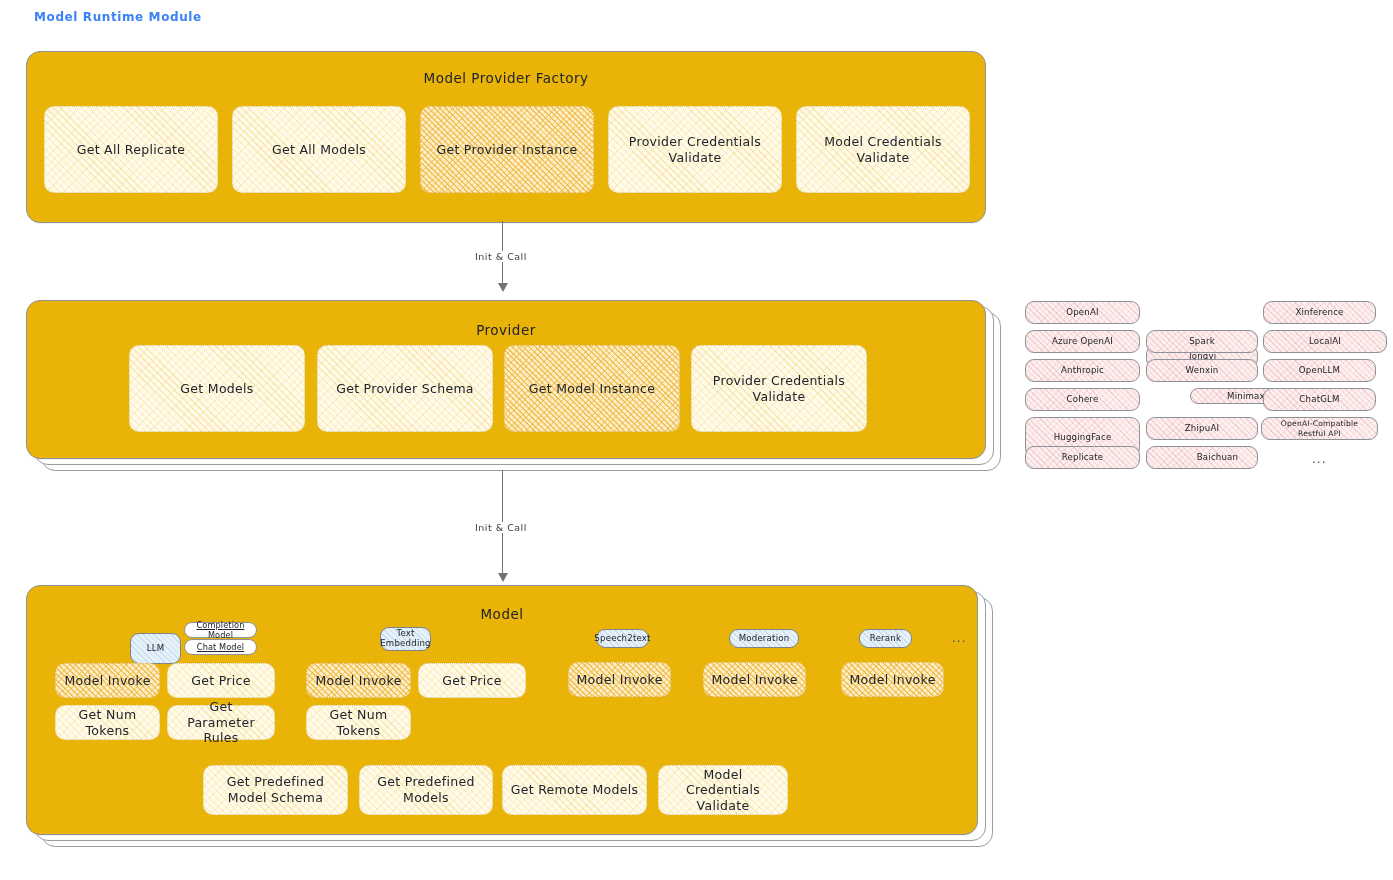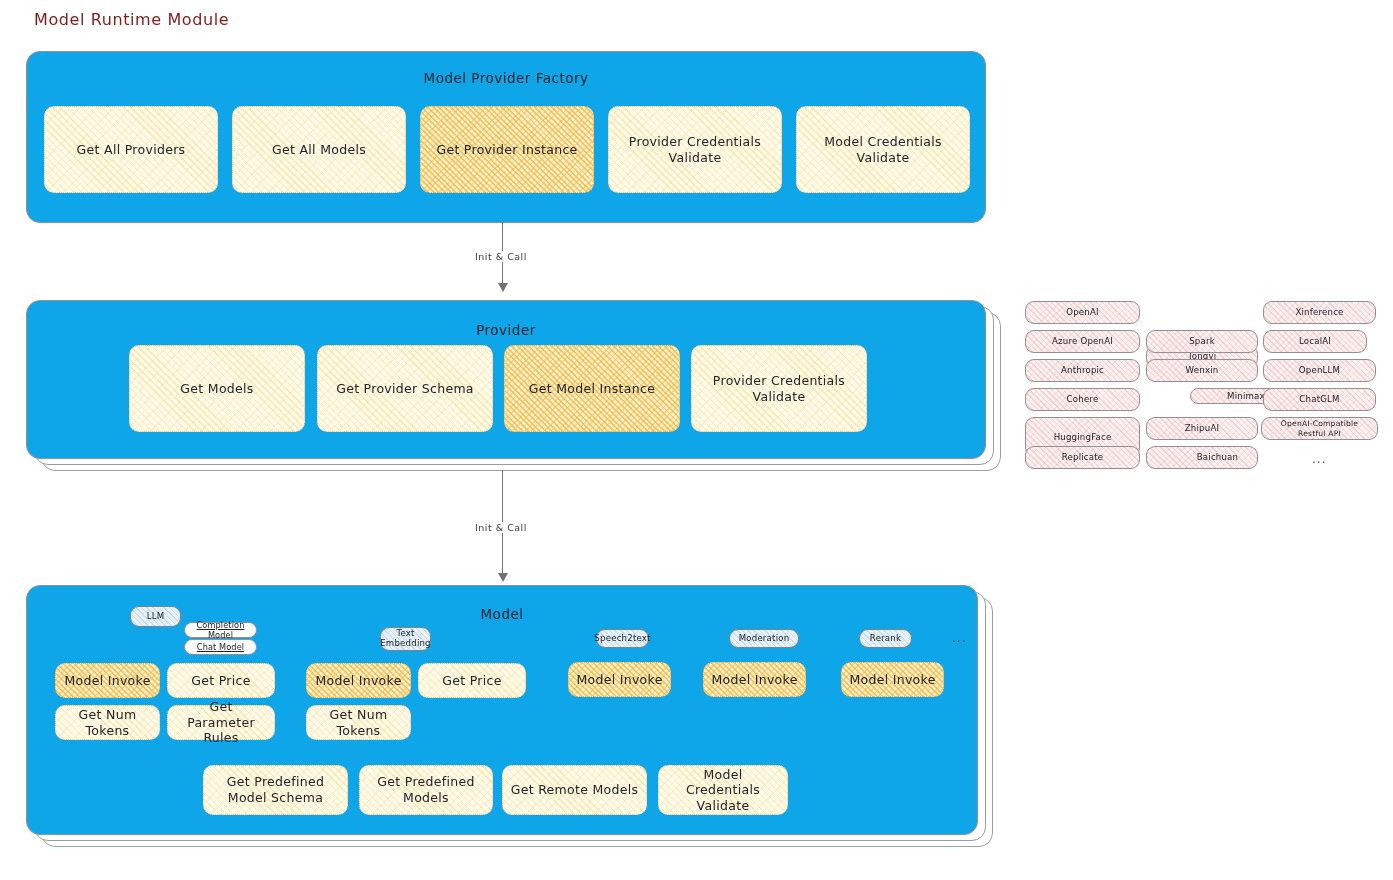--- a/index.html
+++ b/index.html
@@ -7,27 +7,27 @@
     width:1393px;height:880px;background:#ffffff;
     font-family:"DejaVu Sans",sans-serif;
     position:relative;overflow:hidden;
     color:#1f2329;
   }
   .hand{font-family:"DejaVu Sans",sans-serif;letter-spacing:.4px;}
 
   
   #page-title{
     position:absolute;left:34px;top:10px;
-    font-size:16px;font-weight:400;color:#7f1d1d;letter-spacing:.6px;
+    font-size:12px;font-weight:700;color:#3b82f6;letter-spacing:.6px;
   }
 
   
   .panel{
     position:absolute;
-    background:#0ea5e9;
+    background:#eab308;
     border:1.3px solid #8e9197;
     border-radius:14px;
     box-shadow:0 1px 0 rgba(0,0,0,.05);
   }
   .panel-title{
     position:absolute;left:0;right:0;text-align:center;
     font-size:13.5px;color:#20242b;letter-spacing:.5px;
   }
   
   .stack{
@@ -106,21 +106,21 @@
 </head>
 <body>
 
 <div id="page-title" class="hand">Model Runtime Module</div>
 
 <div class="panel" style="left:26px;top:51px;width:958px;height:170px;">
   <div class="panel-title hand" style="top:18px;">Model Provider Factory</div>
 </div>
 
 <div class="node fill-light hand" style="left:44px;top:106px;width:174px;height:87px;">
-  <span>Get All Providers</span>
+  <span>Get All Replicate</span>
 </div>
 <div class="node fill-light hand" style="left:232px;top:106px;width:174px;height:87px;">
   <span>Get All Models</span>
 </div>
 <div class="node fill-strong hand" style="left:420px;top:106px;width:174px;height:87px;">
   <span>Get Provider Instance</span>
 </div>
 <div class="node fill-light hand" style="left:608px;top:106px;width:174px;height:87px;">
   <span>Provider Credentials Validate</span>
 </div>
@@ -185,21 +185,21 @@
 <div class="node fill-pink hand" style="left:1146px;top:417px;width:112px;height:23px;">
     <span>ZhipuAI</span>
   </div>
 <div class="node fill-pink hand" style="left:1146px;top:446px;width:112px;height:23px;padding-left:37px;">
     <span>Baichuan</span>
   </div>
 
 <div class="node fill-pink hand" style="left:1263px;top:301px;width:113px;height:23px;">
     <span>Xinference</span>
   </div>
-<div class="node fill-pink hand" style="left:1263px;top:330px;width:104px;height:23px;justify-content:center;">
+<div class="node fill-pink hand" style="left:1263px;top:330px;width:124px;height:23px;justify-content:center;">
     <span>LocalAI</span>
   </div>
 <div class="node fill-pink hand" style="left:1263px;top:359px;width:113px;height:23px;">
     <span>OpenLLM</span>
   </div>
 <div class="node fill-pink hand" style="left:1263px;top:388px;width:113px;height:23px;">
     <span>ChatGLM</span>
   </div>
 <div class="node fill-pink hand" style="left:1261px;top:417px;width:117px;height:23px;font-size:7.6px;">
     <span>OpenAI-Compatible Restful API</span>
@@ -209,21 +209,21 @@
 <div class="arrow-line" style="left:502px;top:470px;height:105px;"></div>
 <div class="arrow-head" style="left:498px;top:573px;"></div>
 <div class="arrow-label hand" style="left:470px;top:522px;">Init &amp; Call</div>
 
 <div class="stack" style="left:41px;top:597px;width:950px;height:248px;"></div>
 <div class="stack" style="left:34px;top:591px;width:950px;height:248px;"></div>
 <div class="panel" style="left:26px;top:585px;width:950px;height:248px;">
   <div class="panel-title hand" style="top:20px;">Model</div>
 </div>
 
-<div class="node fill-blue hand" style="left:130px;top:606px;width:51px;height:21px;">
+<div class="node fill-blue hand" style="left:130px;top:633px;width:51px;height:31px;">
   <span>LLM</span>
 </div>
 <div class="node fill-white hand" style="left:184px;top:622px;width:73px;height:16px;">
   <span>Completion Model</span>
 </div>
 <div class="node fill-white hand" style="left:184px;top:639px;width:73px;height:16px;">
   <span>Chat Model</span>
 </div>
 <div class="node fill-strong hand" style="left:55px;top:663px;width:105px;height:35px;">
   <span>Model Invoke</span>

